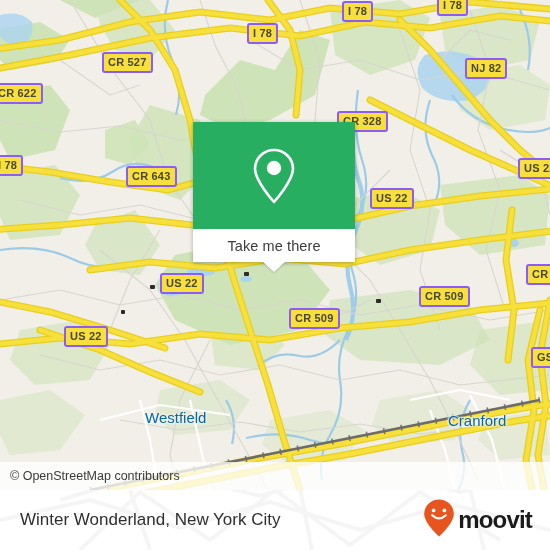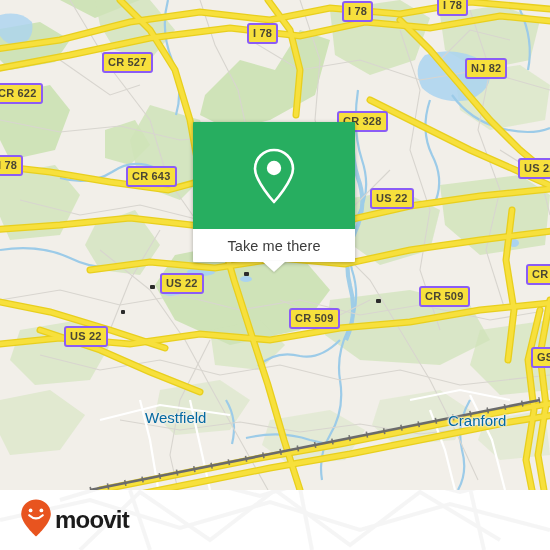--- a/index.html
+++ b/index.html
@@ -363,34 +363,38 @@
             <circle cx="26" cy="22" r="7.2" fill="#ffffff"></circle>
           </svg>
         </span>
       </div>
       <div id="popup-footer">
         <span class="cta">Take me there</span>
       </div>
       <div id="popup-tail"></div>
     </div>
 
+    <div id="attribution">
+      <span class="attr-text">© OpenStreetMap contributors</span>
+    </div>
   </div>
 
   <div id="footer">
     <svg id="footer-watermark" width="550" height="550" viewBox="0 0 550 550">
       <g fill="none" stroke="#5a5a5a" stroke-width="4">
         <path d="M60,500 L160,470 L260,496 L360,466 L460,492 L550,470"></path>
         <path d="M80,550 L140,492 L210,540 L275,490 L350,545 L420,492 L500,540"></path>
         <path d="M0,520 L90,500 L180,528 L270,502 L360,530 L450,504 L550,530"></path>
         <path d="M130,490 L150,550"></path>
         <path d="M300,488 L312,550"></path>
         <path d="M470,488 L484,550"></path>
       </g>
     </svg>
     <div id="footer-inner">
+      <div id="footer-title">Winter Wonderland, New York City</div>
       <div id="brand">
         <span>
           <svg width="32" height="40" viewBox="0 0 32 40" aria-hidden="true">
             <path d="M16,1.5 C7.7,1.5 1.2,7.9 1.2,16 C1.2,25.4 16,38.5 16,38.5 C16,38.5 30.8,25.4 30.8,16 C30.8,7.9 24.3,1.5 16,1.5 Z" fill="#e8541f"></path>
             <circle cx="10.6" cy="12.4" r="1.9" fill="#ffffff"></circle>
             <circle cx="21.4" cy="12.4" r="1.9" fill="#ffffff"></circle>
             <path d="M9.2,17.2 Q16,23.6 22.8,17.2" fill="none" stroke="#ffffff" stroke-width="2.1" stroke-linecap="round"></path>
           </svg>
         </span>
         <span id="brand-name">moovit</span>

